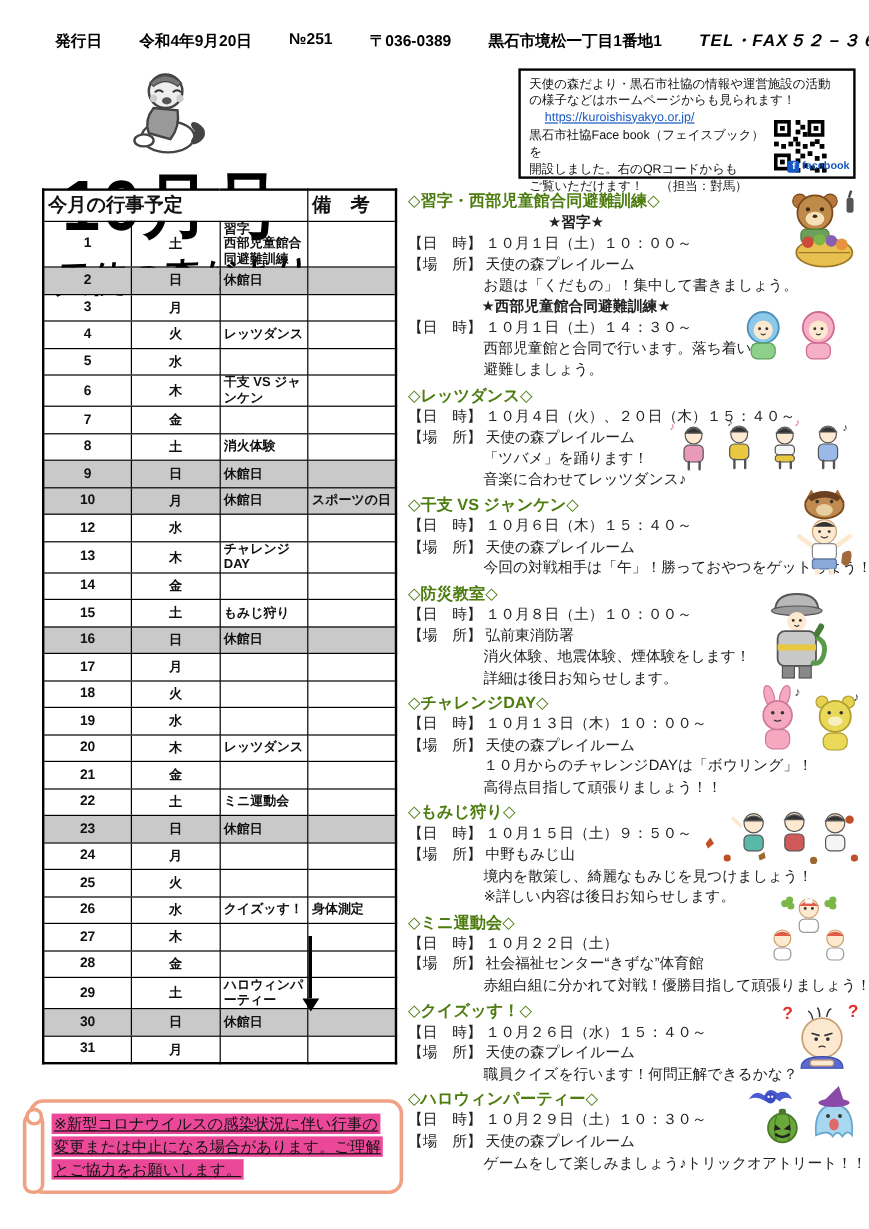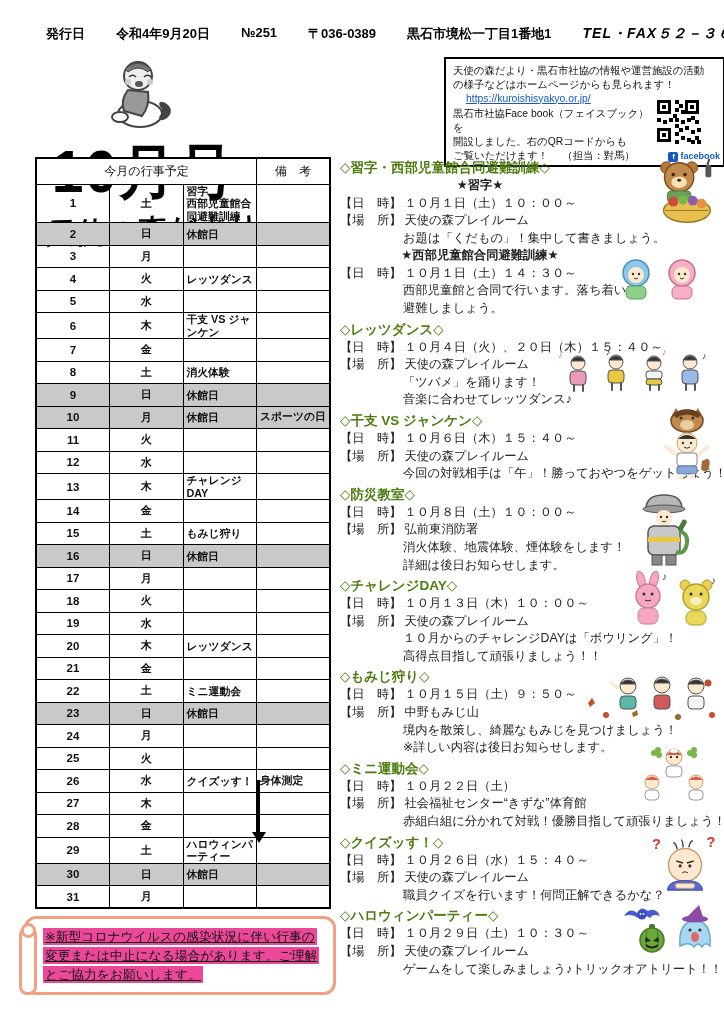--- a/index.html
+++ b/index.html
@@ -7,35 +7,35 @@
        font-family:"Liberation Sans","DejaVu Sans",sans-serif;color:#111;}
   
   .masthead{position:absolute;top:25px;left:46px;display:flex;gap:31px;white-space:nowrap;
             font-weight:bold;font-size:13px;color:#000;}
   .masthead .tel{font-size:14px;letter-spacing:1px;font-style:italic;}
   
   .title-row{position:absolute;top:56px;left:26px;display:flex;align-items:center;flex-direction:column;}
   .title-month{font-size:57px;font-weight:900;color:#000;letter-spacing:2px;margin-left:4px;transform:scaleY(1.04);}
   .title-name{font-size:29px;font-weight:900;color:#000;margin-left:20px;transform:rotate(-2deg) skewX(-7deg);letter-spacing:1px;}
   
-  .info-box{position:absolute;left:432px;top:57px;width:281px;height:110px;border:2px solid #000;
-            box-sizing:border-box;padding:5px 7px;font-size:10.4px;line-height:13.8px;font-weight:500;margin-left:12px;}
+  .info-box{position:absolute;left:432px;top:57px;width:281px;height:92px;border:2px solid #000;
+            box-sizing:border-box;padding:5px 7px;font-size:10.4px;line-height:13.8px;font-weight:500;}
   .info-box .url{color:#1759c4;text-decoration:underline;margin-left:13px;display:inline-block;font-size:10.4px;}
   .info-box .narrow{width:196px;}
   .info-box .contact{margin-left:14px;}
   .qr{position:absolute;right:22px;top:39px;}
   .fb-logo{position:absolute;right:3px;bottom:1px;display:flex;gap:2px;align-items:center;
            color:#1759c4;font-size:9px;font-weight:bold;}
   .f-badge{width:10px;height:10px;background:#1759c4;color:#fff;border-radius:2px;font-size:8px;
            display:inline-flex;align-items:center;justify-content:center;font-weight:bold;}
   
   .calendar{position:absolute;left:35px;top:157px;width:296px;}
   .calendar table{border-collapse:collapse;width:296px;table-layout:fixed;border:2px solid #000;}
   .calendar th,.calendar td{border:1px solid #000;padding:0 3px;vertical-align:middle;box-sizing:border-box;}
-  .calendar th{height:26px;font-size:12px;font-weight:normal;text-align:center;background:#fff;}
+  .calendar th{height:26px;font-size:16px;font-weight:bold;text-align:left;background:#fff;}
   .calendar tr{height:22.5px;}
   .calendar tr.tall{height:32px;}
   td.d{width:28px;text-align:center;font-size:11.5px;font-weight:bold;border-right:1px dotted #000;}
   td.w{width:30px;text-align:center;font-size:11px;font-weight:bold;}
   td.e{width:135px;font-size:10.8px;font-weight:bold;line-height:12.5px;}
   td.r{width:103px;font-size:10.8px;font-weight:bold;}
   tr.holiday td{background:#c9c9c9;}
   .cal-arrow{position:absolute;left:222px;top:623px;width:3px;height:52px;background:#000;}
   .cal-arrow::after{content:"";position:absolute;left:-5.5px;top:52px;border:7px solid transparent;
                     border-top:11px solid #000;}
@@ -219,26 +219,20 @@
           <td class="e">休館日</td>
           <td class="r"></td>
         </tr>
         <tr class="holiday">
           <td class="d">10</td>
           <td class="w">月</td>
           <td class="e">休館日</td>
           <td class="r">スポーツの日</td>
         </tr>
         <tr>
-          <td class="d">11</td>
-          <td class="w">火</td>
-          <td class="e"></td>
-          <td class="r"></td>
-        </tr>
-        <tr>
           <td class="d">12</td>
           <td class="w">水</td>
           <td class="e"></td>
           <td class="r"></td>
         </tr>
         <tr>
           <td class="d">13</td>
           <td class="w">木</td>
           <td class="e">チャレンジ DAY</td>
           <td class="r"></td>

